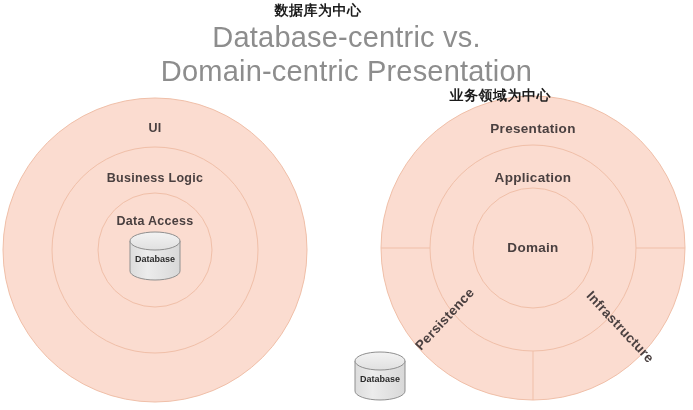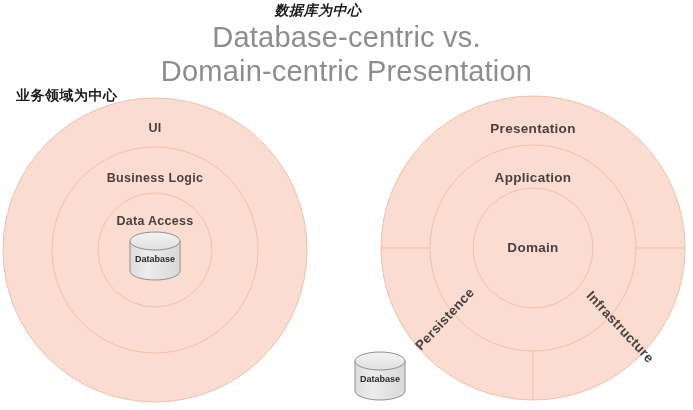--- a/index.html
+++ b/index.html
@@ -28,27 +28,26 @@
     font-weight: 600;
     letter-spacing: 0.5px;
     white-space: nowrap;
     line-height: 1;
   }
   #zh-db {
     left: 0;
     top: 3px;
     width: 636px;
     text-align: center;
-    font-style: italic;
   }
   #zh-domain {
-    left: 16px;
+    left: 0;
     top: 88px;
     width: 551px;
-    text-align: left;
+    text-align: right;
   }
   #title {
     position: absolute;
     left: 0;
     top: 20px;
     width: 693px;
     text-align: center;
     color: #8d8d8d;
     font-size: 29px;
     font-weight: 300;

